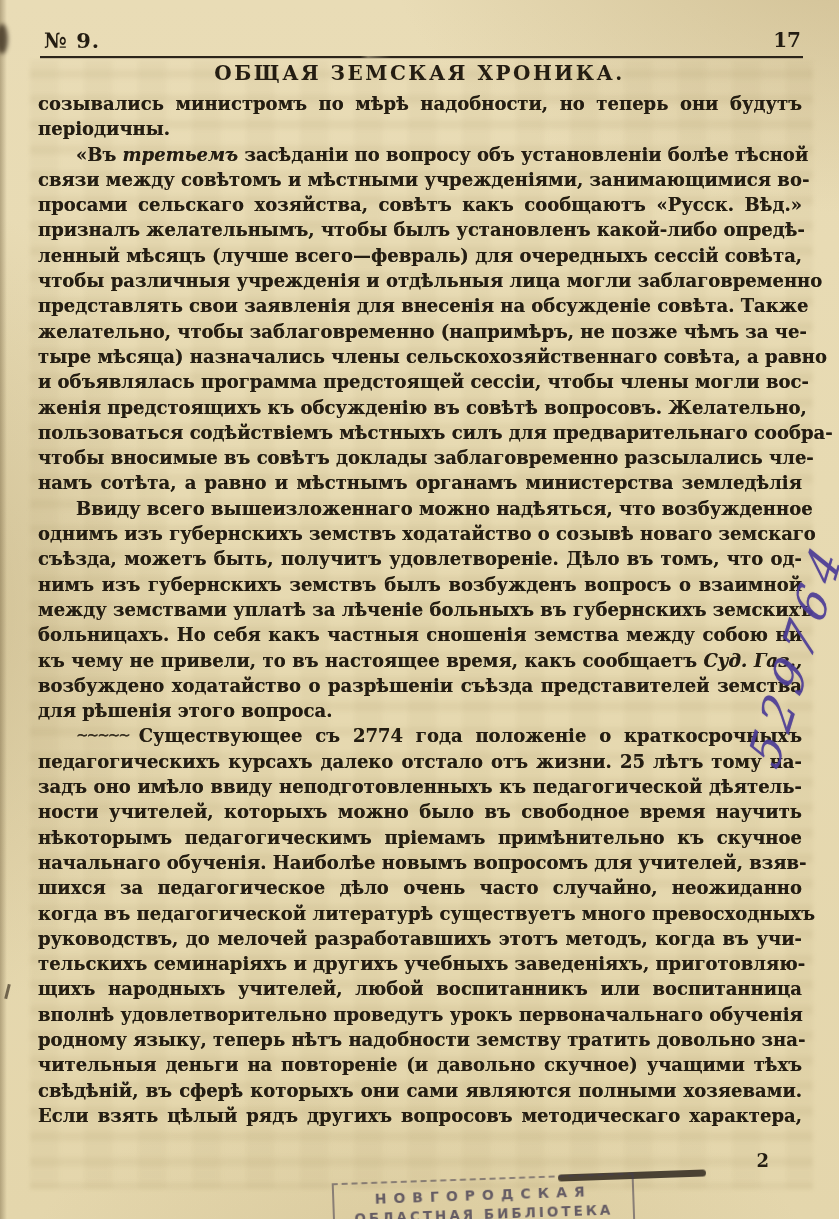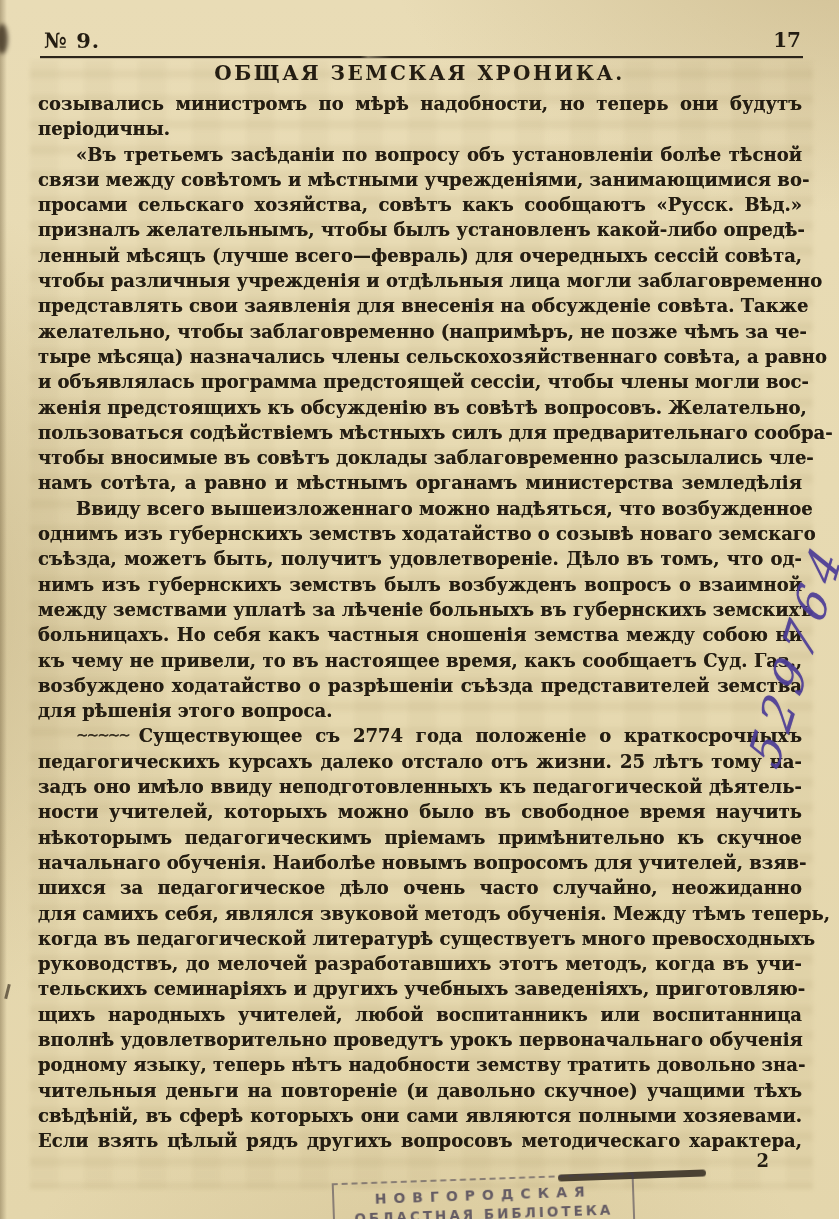--- a/index.html
+++ b/index.html
@@ -48,21 +48,21 @@
     box-shadow:0 1px 0 rgba(43,36,26,.18);}
 
   
   .body-text{position:absolute;left:38px;top:91px;width:764px;
     font-size:18px;font-weight:bold;line-height:25.3px;
     text-shadow:0 0 .5px rgba(36,29,18,.65);}
   .line{text-align:justify;text-align-last:justify;-moz-text-align-last:justify;
     height:25.3px;white-space:nowrap;overflow:visible;}
   .line.flushleft{text-align-last:left;-moz-text-align-last:left;}
   .line.indent{text-indent:38px;}
-  .it{}
+  .it{font-style:italic;}
   .squiggle{font-size:15px;letter-spacing:-2px;vertical-align:2px;opacity:.9;}
 
   
   .handwriting{
     position:absolute;left:800px;top:642px;
     transform:translate(-50%,-50%) rotate(-73deg) skewX(-12deg);
     font-family:"DejaVu Serif",serif;font-style:italic;
     font-size:46px;letter-spacing:9px;white-space:nowrap;
     color:rgba(77,62,150,.88);
     text-shadow:0 0 1px rgba(77,62,150,.5);
@@ -128,21 +128,20 @@
       <div class="line"><span>къ чему не привели, то въ настоящее время, какъ сообщаетъ </span><span class="it">Суд. Газ.,</span></div>
       <div class="line"><span>возбуждено ходатайство о разрѣшеніи съѣзда представителей земства</span></div>
       <div class="line flushleft"><span>для рѣшенія этого вопроса.</span></div>
       <div class="line indent"><span class="squiggle">∼∼∼∼∼ </span><span>Существующее съ 2774 года положеніе о краткосрочныхъ</span></div>
       <div class="line"><span>педагогическихъ курсахъ далеко отстало отъ жизни. 25 лѣтъ тому на-</span></div>
       <div class="line"><span>задъ оно имѣло ввиду неподготовленныхъ къ педагогической дѣятель-</span></div>
       <div class="line"><span>ности учителей, которыхъ можно было въ свободное время научить</span></div>
       <div class="line"><span>нѣкоторымъ педагогическимъ пріемамъ примѣнительно къ скучное</span></div>
       <div class="line"><span>начальнаго обученія. Наиболѣе новымъ вопросомъ для учителей, взяв-</span></div>
       <div class="line"><span>шихся за педагогическое дѣло очень часто случайно, неожиданно</span></div>
-      <div class="line"><span>для самихъ себя, являлся звуковой методъ обученія. Между тѣмъ теперь,</span></div>
       <div class="line"><span>когда въ педагогической литературѣ существуетъ много превосходныхъ</span></div>
       <div class="line"><span>руководствъ, до мелочей разработавшихъ этотъ методъ, когда въ учи-</span></div>
       <div class="line"><span>тельскихъ семинаріяхъ и другихъ учебныхъ заведеніяхъ, приготовляю-</span></div>
       <div class="line"><span>щихъ народныхъ учителей, любой воспитанникъ или воспитанница</span></div>
       <div class="line"><span>вполнѣ удовлетворительно проведутъ урокъ первоначальнаго обученія</span></div>
       <div class="line"><span>родному языку, теперь нѣтъ надобности земству тратить довольно зна-</span></div>
       <div class="line"><span>чительныя деньги на повтореніе (и давольно скучное) учащими тѣхъ</span></div>
       <div class="line"><span>свѣдѣній, въ сферѣ которыхъ они сами являются полными хозяевами.</span></div>
       <div class="line"><span>Если взять цѣлый рядъ другихъ вопросовъ методическаго характера,</span></div>
     </div>

